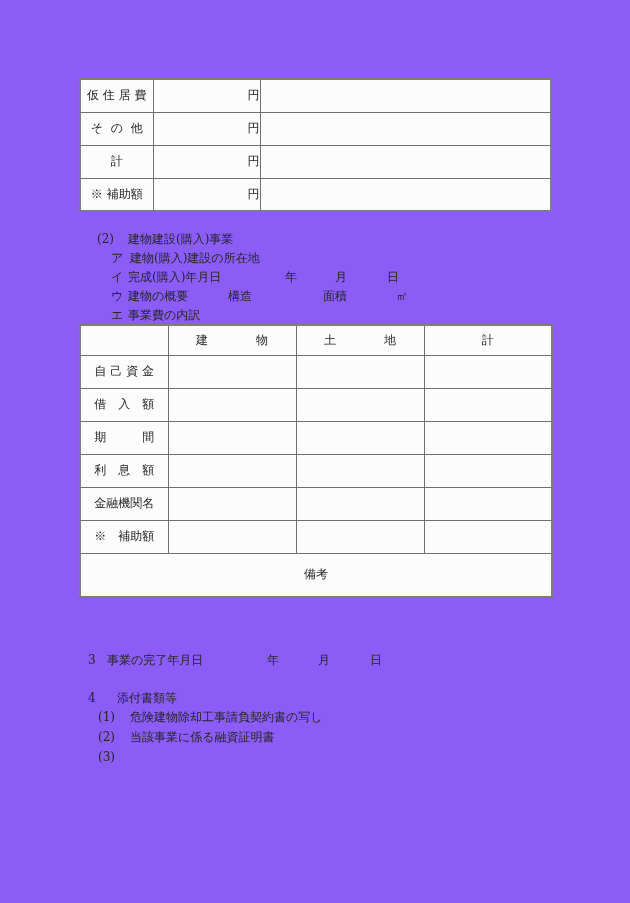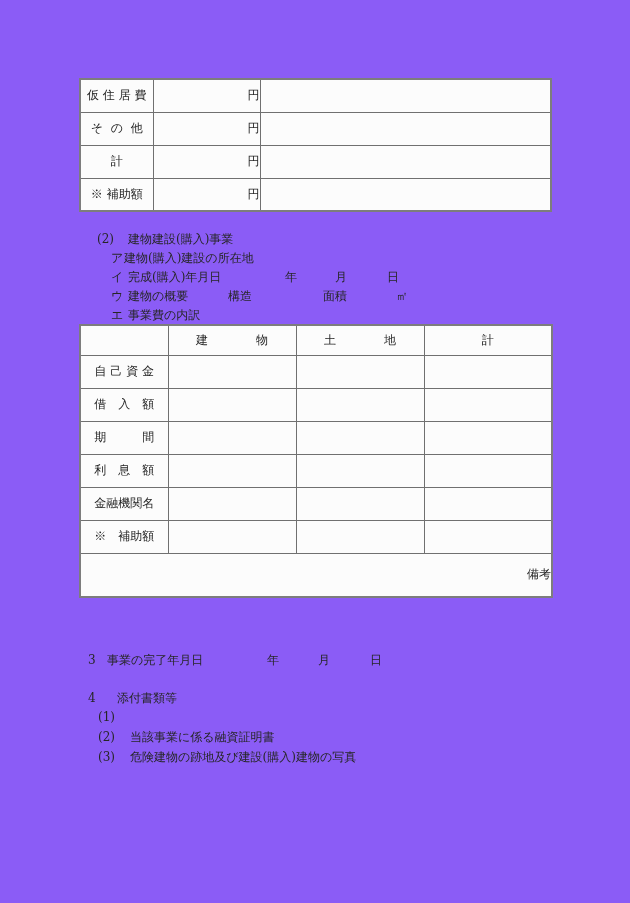--- a/index.html
+++ b/index.html
@@ -30,21 +30,21 @@
     color: #262626;
     padding: 0;
     vertical-align: middle;
   }
   #cost-table { left: 79px; top: 78px; width: 473px; }
   #breakdown-table { left: 79px; top: 324px; width: 474px; }
   td.lab { text-align: center; white-space: pre; }
   td.unit { text-align: right; padding-right: 10px; white-space: pre; }
   td.val { }
   td.hdr { text-align: center; white-space: pre; }
-  td.remarks { text-align: right; padding-left: 6px; white-space: pre; }
+  td.remarks { text-align: center; padding-left: 6px; white-space: pre; }
   .tl {
     position: absolute;
     left: 0;
     width: 100%;
     height: 16px;
     line-height: 16px;
   }
   .tl span {
     position: absolute;
     top: 0;
@@ -85,21 +85,21 @@
     </tr>
   </tbody>
     </table>
 
   <div class="tl" style="top:231px">
     <span style="left:97px">(2)</span>
     <span style="left:128px">建物建設(購入)事業</span>
   </div>
   <div class="tl" style="top:250px">
     <span style="left:111px">ア</span>
-    <span style="left:124px">建物(購入)建設の所在地</span>
+    <span style="left:130px">建物(購入)建設の所在地</span>
   </div>
   <div class="tl" style="top:269px">
     <span style="left:111px">イ</span>
     <span style="left:128px">完成(購入)年月日</span>
     <span style="left:285px">年</span>
     <span style="left:335px">月</span>
     <span style="left:387px">日</span>
   </div>
   <div class="tl" style="top:288px">
     <span style="left:111px">ウ</span>
@@ -176,23 +176,23 @@
     <span style="left:318px">月</span>
     <span style="left:370px">日</span>
   </div>
 
   <div class="tl" style="top:690px">
     <span style="left:88px">4</span>
     <span style="left:117px">添付書類等</span>
   </div>
   <div class="tl" style="top:709px">
     <span style="left:98px">(1)</span>
+    <span style="left:130px">危険建物除却工事請負契約書の写し</span>
   </div>
   <div class="tl" style="top:729px">
     <span style="left:98px">(2)</span>
     <span style="left:130px">当該事業に係る融資証明書</span>
   </div>
   <div class="tl" style="top:749px">
     <span style="left:98px">(3)</span>
-    <span style="left:130px">危険建物の跡地及び建設(購入)建物の写真</span>
   </div>
 
 </div>
 
 </body></html>

